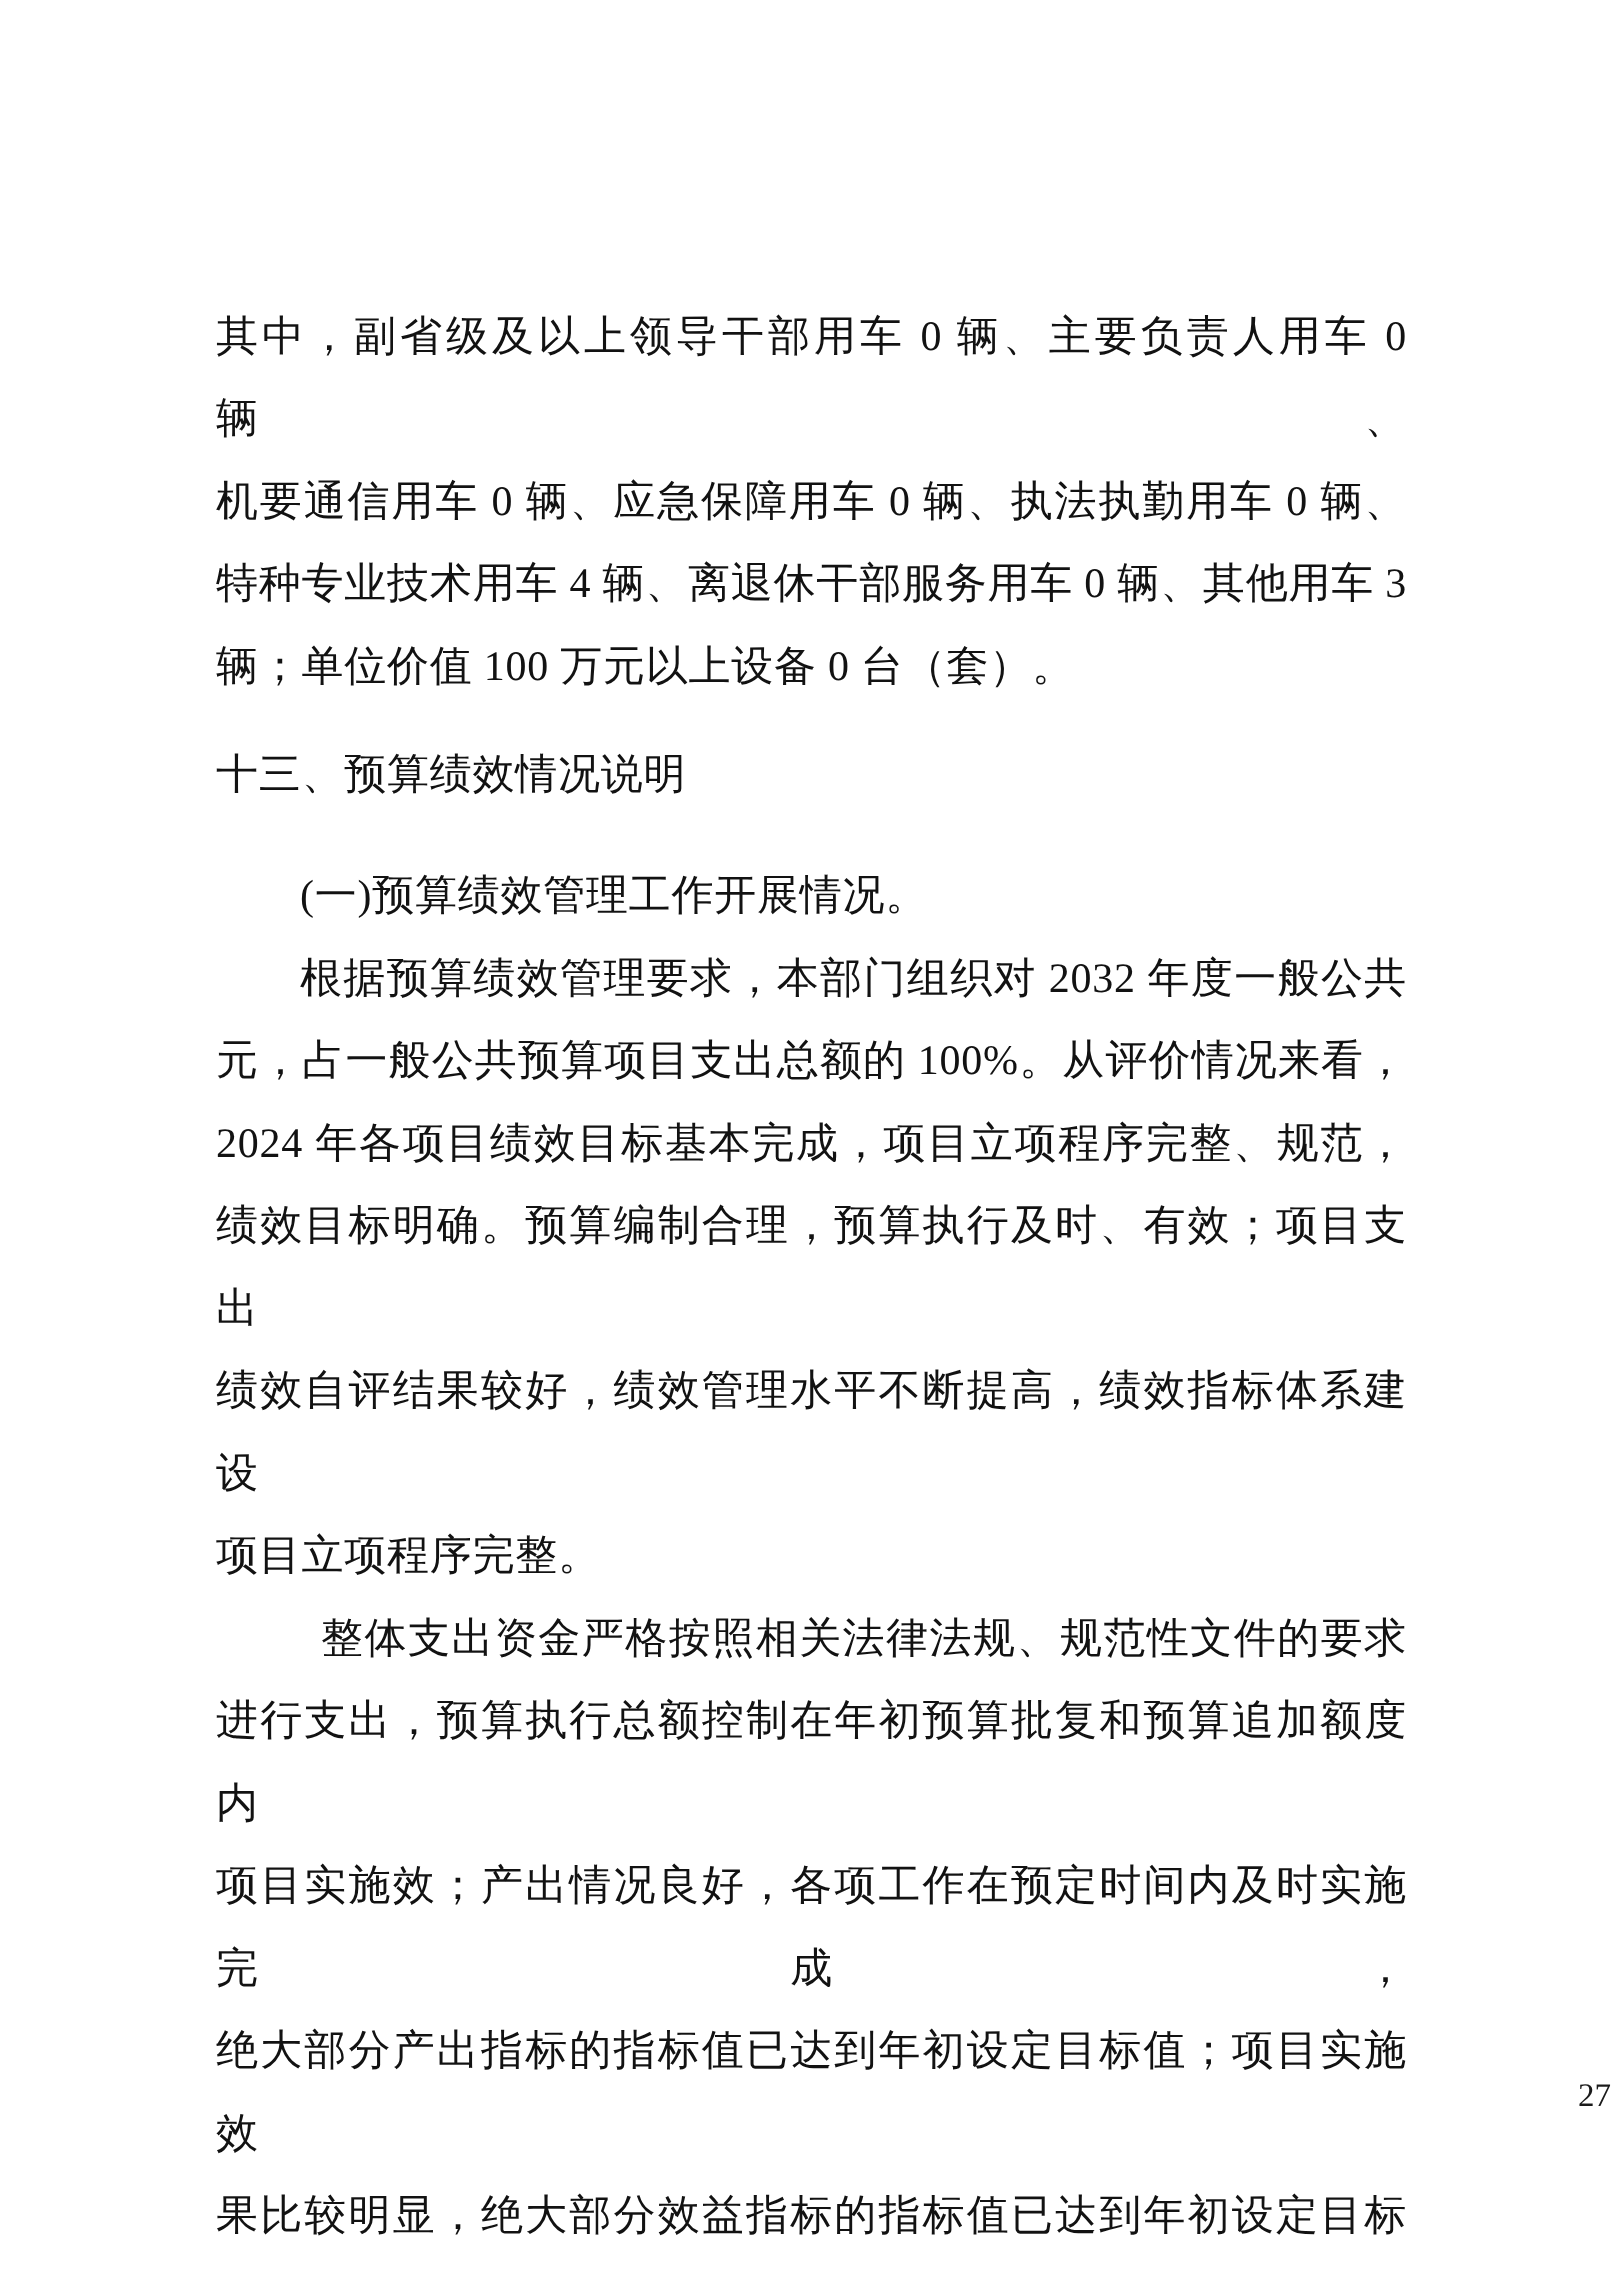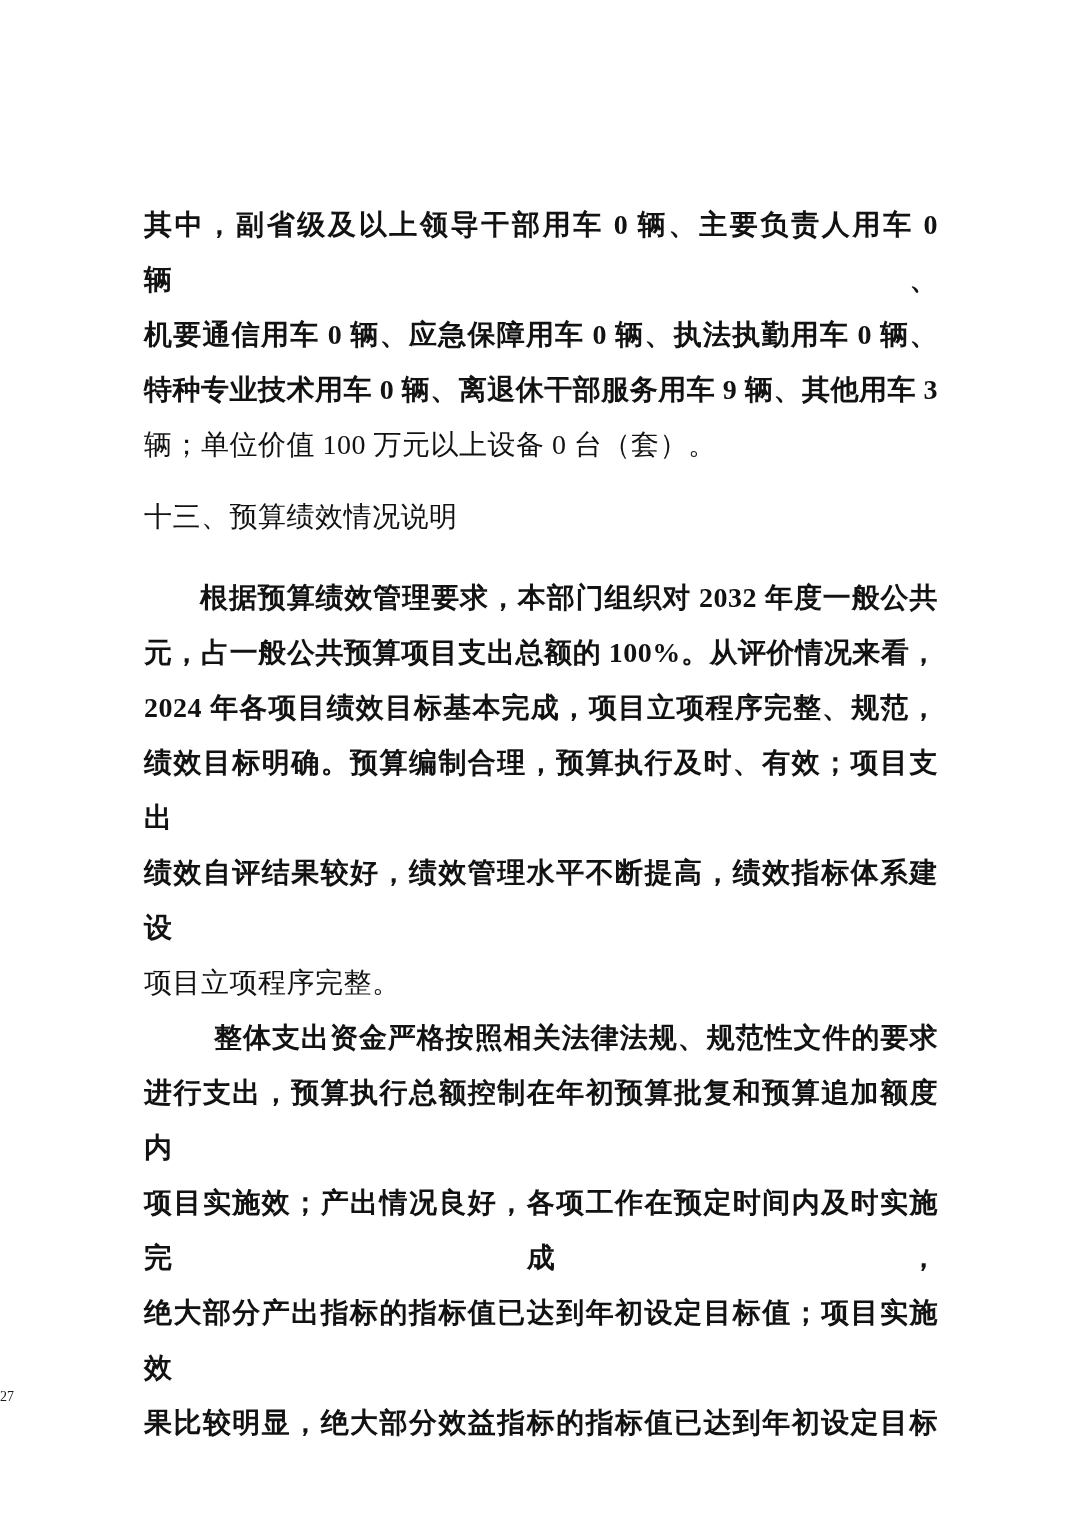--- a/index.html
+++ b/index.html
@@ -29,58 +29,58 @@
     line-height: 55px;
     letter-spacing: 0.5px;
   }
   .line {
     text-align: left;
   }
   
   .line.j {
     text-align: justify;
     text-align-last: justify;
-    font-weight: bold;
   }
   
   .ind2 {
     padding-left: 56px;
   }
   
   .ind25 {
     padding-left: 70px;
   }
   .heading {
     margin-top: 17px;
     margin-bottom: 26px;
   }
   .footer {
     position: absolute;
     top: 1382px;
     left: 0;
     width: 100%;
-    text-align: left;
-    font-size: 14px;
+    text-align: right;
+    font-size: 22px;
     line-height: 30px;
     color: #1a1a1a;
   }
 </style>
 </head>
 <body>
 
 <div class="page">
   <div class="content">
 
     <div class="line j">其中，副省级及以上领导干部用车 0 辆、主要负责人用车 0 辆、</div>
     <div class="line j">机要通信用车 0 辆、应急保障用车 0 辆、执法执勤用车 0 辆、</div>
-    <div class="line j">特种专业技术用车 0 辆、离退休干部服务用车 9 辆、其他用车 3</div>
+    <div class="line j">特种专业技术用车 4 辆、离退休干部服务用车 0 辆、其他用车 3</div>
     <div class="line">辆；单位价值 100 万元以上设备 0 台（套）。</div>
 
     <div class="line heading">十三、预算绩效情况说明</div>
 
+    <div class="line ind2">(一)预算绩效管理工作开展情况。</div>
 
     <div class="line j ind2">根据预算绩效管理要求，本部门组织对 2032 年度一般公共</div>
     <div class="line j">元，占一般公共预算项目支出总额的 100%。从评价情况来看，</div>
     <div class="line j">2024 年各项目绩效目标基本完成，项目立项程序完整、规范，</div>
     <div class="line j">绩效目标明确。预算编制合理，预算执行及时、有效；项目支出</div>
     <div class="line j">绩效自评结果较好，绩效管理水平不断提高，绩效指标体系建设</div>
     <div class="line">项目立项程序完整。</div>
 
     <div class="line j ind25">整体支出资金严格按照相关法律法规、规范性文件的要求</div>
     <div class="line j">进行支出，预算执行总额控制在年初预算批复和预算追加额度内</div>

